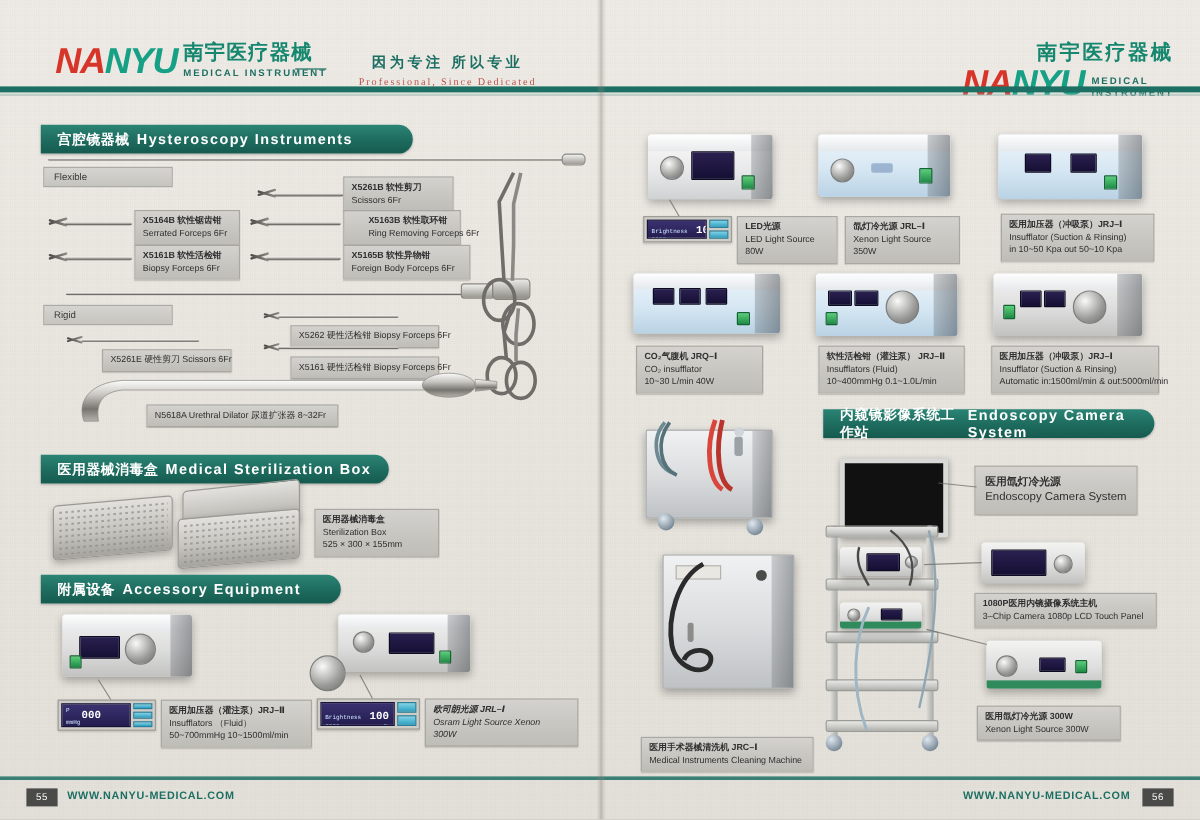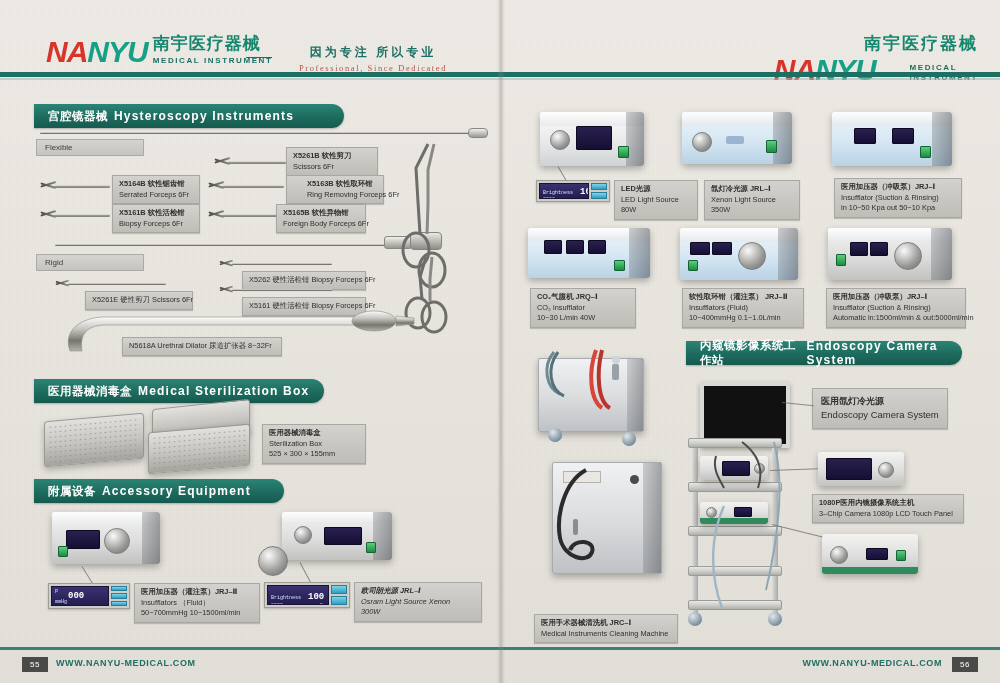--- a/index.html
+++ b/index.html
@@ -143,21 +143,21 @@
     <div class="slogan">
       <div class="cn">因为专注 所以专业</div>
       <div class="en">Professional, Since Dedicated</div>
     </div>
     <div class="slg-line" style="left:492px;width:0px;"></div>
 
     <div class="logo-right">
       <div class="logo-cn" style="letter-spacing:2px;">南宇医疗器械</div>
       <div class="row">
         <div class="logo-nanyu"><span class="c1">N</span><span class="c1">A</span><span class="c2">N</span><span class="c2">Y</span><span class="c2">U</span></div>
-        <div style="text-align:left;padding-bottom:3px;margin-left:28px;">
+        <div style="text-align:left;padding-bottom:3px;">
           <div class="logo-sub">MEDICAL</div>
           <div class="logo-sub">INSTRUMENT</div>
         </div>
       </div>
     </div>
     <div class="hdr-rule"></div>
     <div class="hdr-rule2"></div>
   </div>
 
   <div class="sec" style="left:34px;top:104px;width:310px;">
@@ -195,21 +195,21 @@
 
   <div class="jaw" style="left:40px;top:209px;"></div>
   <div class="shaft" style="left:54px;top:214px;width:56px;"></div>
   <div class="lbl" style="left:112px;top:204px;width:88px;">
     <div class="cn">X5161B 软性活检钳</div>
     <div>Biopsy Forceps 6Fr</div>
   </div>
 
   <div class="jaw" style="left:208px;top:209px;"></div>
   <div class="shaft" style="left:222px;top:214px;width:62px;"></div>
-  <div class="lbl" style="left:276px;top:204px;width:90px;">
+  <div class="lbl" style="left:286px;top:204px;width:106px;">
     <div class="cn">X5165B 软性异物钳</div>
     <div>Foreign Body Forceps 6Fr</div>
   </div>
 
   <div class="shaft thin" style="left:55px;top:244px;width:330px;"></div>
   <div style="position:absolute;left:384px;top:236px;width:26px;height:11px;border-radius:3px;background:linear-gradient(180deg,#f0f0ee,#99978f);border:1px solid #8a8882;"></div>
   <div style="position:absolute;left:410px;top:232px;width:30px;height:16px;border-radius:4px;background:linear-gradient(180deg,#e9e9e6,#8e8c86);border:1px solid #86847e;"></div>
 
   <div class="plain" style="left:36px;top:254px;width:108px;height:17px;">
     <span>Rigid</span>
@@ -423,21 +423,21 @@
     <div class="body face-blue">
       <div class="top"></div>
       <div class="side"></div>
       <div class="screen" style="left:10px;top:14px;width:18px;height:11px;"></div>
       <div class="screen" style="left:32px;top:14px;width:18px;height:11px;"></div>
       <div class="knob" style="left:58px;top:14px;width:26px;height:26px;"></div>
       <div class="grnbtn" style="left:8px;top:32px;width:8px;height:9px;"></div>
     </div>
   </div>
   <div class="lbl" style="left:682px;top:288px;width:122px;">
-    <div class="cn">软性取环钳（灌注泵） JRJ–Ⅱ</div>
+    <div class="cn">软性活检钳（灌注泵） JRJ–Ⅱ</div>
     <div>Insufflators (Fluid)</div>
     <div>10~400mmHg 0.1~1.0L/min</div>
   </div>
 
   <div class="dev" style="left:828px;top:228px;width:124px;height:52px;">
     <div class="body face-gray">
       <div class="top"></div>
       <div class="side"></div>
       <div class="screen" style="left:22px;top:14px;width:16px;height:12px;"></div>
       <div class="screen" style="left:42px;top:14px;width:16px;height:12px;"></div>
@@ -534,20 +534,24 @@
 
   <div class="dev" style="left:822px;top:534px;width:96px;height:40px;">
     <div class="body face-gray">
       <div style="position:absolute;left:0;right:0;bottom:0;height:7px;background:#2f8a5c;"></div>
       <div class="knob" style="left:8px;top:12px;width:16px;height:16px;"></div>
       <div class="screen" style="left:44px;top:14px;width:20px;height:10px;"></div>
       <div class="grnbtn" style="left:74px;top:16px;width:8px;height:9px;"></div>
     </div>
   </div>
   <div class="leader" style="left:772px;top:524px;width:52px;transform:rotate(14deg);"></div>
+  <div class="lbl" style="left:814px;top:588px;width:120px;">
+    <div class="cn">医用氙灯冷光源 300W</div>
+    <div>Xenon Light Source 300W</div>
+  </div>
 
   <div class="gutter"></div>
 
   <div class="foot">
     <div class="foot-rule"></div>
     <div class="pgnum" style="left:22px;">55</div>
     <div class="weburl" style="left:56px;">WWW.NANYU-MEDICAL.COM</div>
     <div class="weburl" style="right:58px;">WWW.NANYU-MEDICAL.COM</div>
     <div class="pgnum" style="right:22px;">56</div>
   </div>

